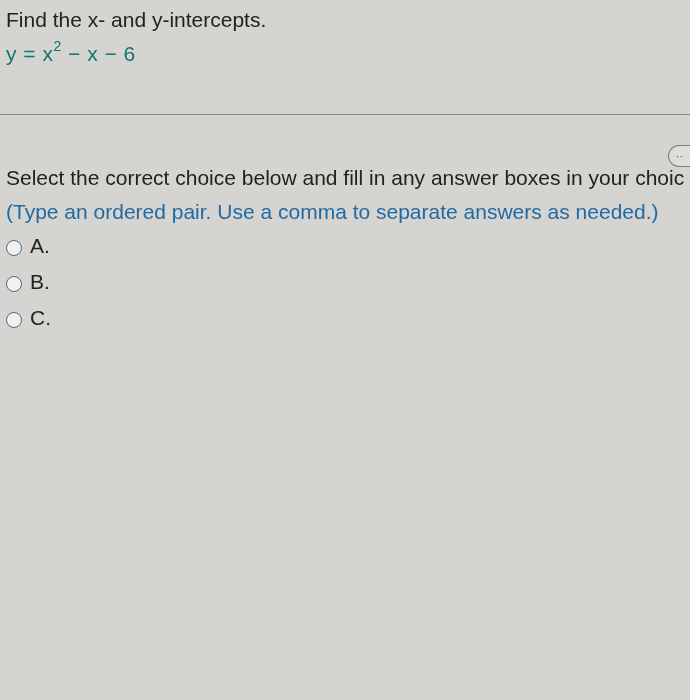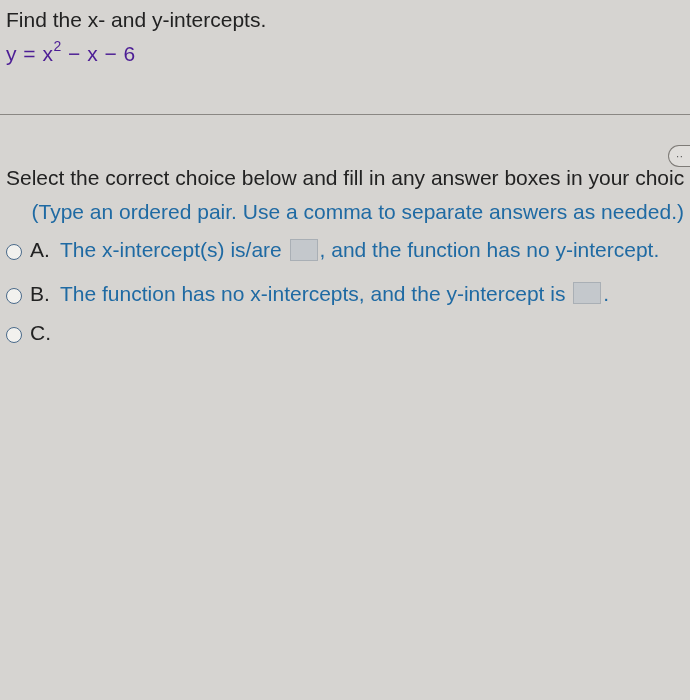--- a/index.html
+++ b/index.html
@@ -19,21 +19,21 @@
   .wrap {
     padding: 8px 6px 0 6px;
   }
   .prompt {
     font-size: 21px;
     color: #222;
     margin-bottom: 8px;
   }
   .equation {
     font-size: 21px;
-    color: #4c1d95;
+    color: #0f766e;
     margin-bottom: 48px;
     letter-spacing: 0.5px;
   }
   .equation .sup {
     font-size: 14px;
     vertical-align: super;
     position: relative;
     top: -2px;
   }
   .hr {
@@ -62,21 +62,20 @@
     font-size: 21px;
     color: #222;
     line-height: 1.4;
     white-space: nowrap;
     overflow: hidden;
   }
   .instr2 {
     margin-top: 8px;
     font-size: 21px;
     color: #1f6aa3;
-    text-align: right;
   }
   .options {
     margin-top: 10px;
   }
   .opt {
     display: flex;
     align-items: baseline;
     gap: 8px;
     margin-bottom: 12px;
     font-size: 21px;
@@ -130,31 +129,25 @@
 
 <div class="wrap">
   <div class="instr1">Select the correct choice below and fill in any answer boxes in your choic</div>
   <div class="instr2">(Type an ordered pair. Use a comma to separate answers as needed.)</div>
 
   <div class="options">
 
     <div class="opt">
       <span class="radio"></span>
       <span class="opt-letter">A.</span>
-      <span class="opt-text">
-        <span>The x-intercept(s) is/are </span><span class="blank"></span><span>, and the function has no y-intercept.</span>
-      </span>
     </div>
 
     <div class="opt">
       <span class="radio"></span>
       <span class="opt-letter">B.</span>
-      <span class="opt-text">
-        <span>The function has no x-intercepts, and the y-intercept is </span><span class="blank"></span><span>.</span>
-      </span>
     </div>
 
     <div class="opt">
       <span class="radio"></span>
       <span class="opt-letter">C.</span>
     </div>
 
   </div>
 </div>
 

